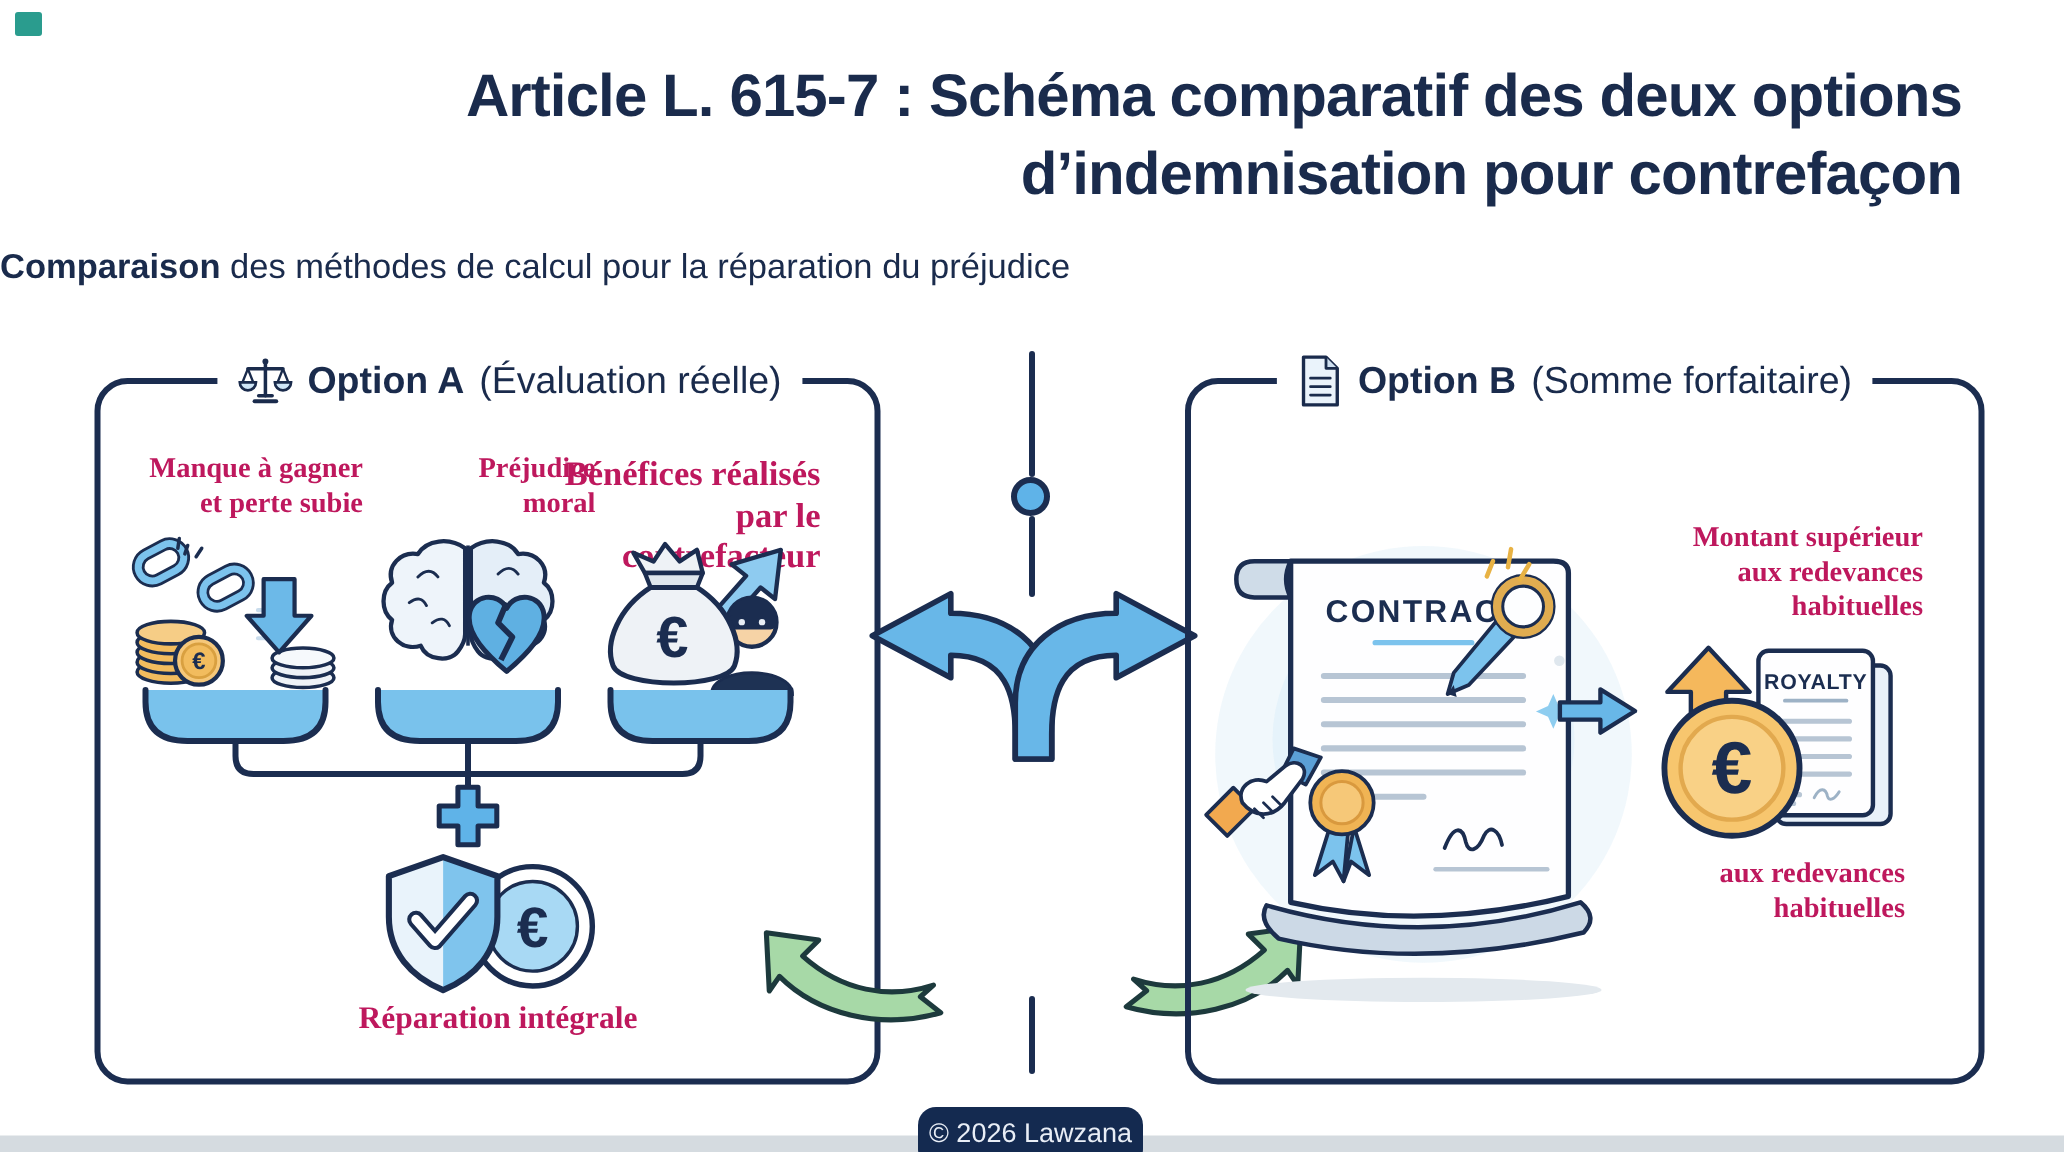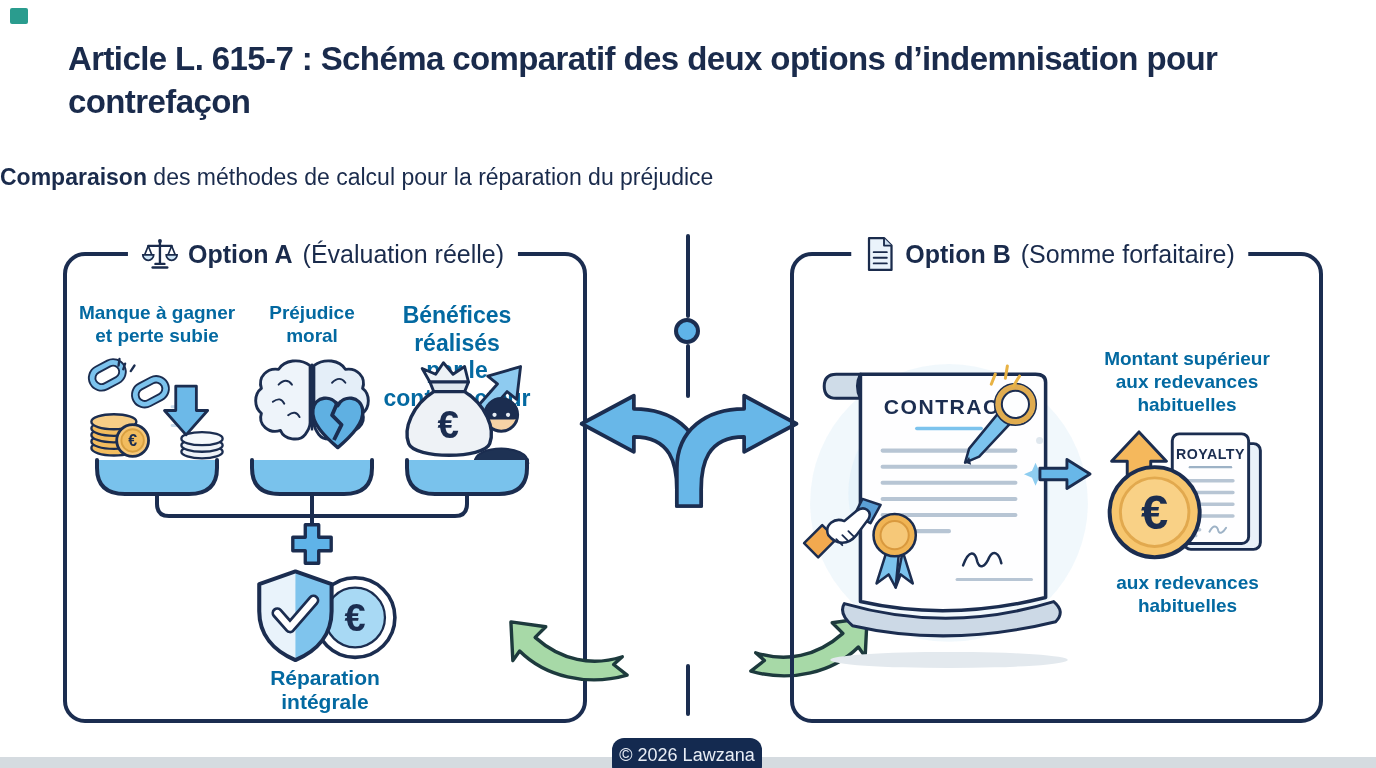--- a/index.html
+++ b/index.html
@@ -1,24 +1,24 @@
 <!DOCTYPE html>
 <html><head>
 <meta charset="utf-8">
 <style>
   html,body{margin:0;padding:0;background:#ffffff;}
   #canvas{
     position:relative;width:1376px;height:768px;overflow:hidden;
     background:#ffffff;font-family:"Liberation Sans",sans-serif;color:#1a2b4c;
   }
   .abs{position:absolute;}
-  .lbl{position:absolute;font-weight:700;color:#0369a1;text-align:center;white-space:pre-line;}
+  .lbl{position:absolute;font-weight:700;color:#be185d;text-align:right;white-space:pre-line;font-family:Liberation Serif, serif;}
   #main-title{
     left:50%;transform:translateX(-50%);top:38px;width:1240px;
-    font-size:33px;line-height:1.3;font-weight:700;text-align:left;letter-spacing:-0.6px;
+    font-size:40px;line-height:1.3;font-weight:700;text-align:right;letter-spacing:-0.6px;
   }
   #subtitle{
     left:0;top:164px;width:100%;font-size:23px;font-weight:400;
   }
   #subtitle b{font-weight:700;}
   .panel{
     position:absolute;border:4px solid #1b2d50;border-radius:22px;background:transparent;
   }
   .panel-header{
     position:absolute;top:235px;height:38px;background:#ffffff;padding:0 14px;
@@ -50,21 +50,21 @@
   <div id="corner-mark"></div>
 
   <div id="main-title" class="abs">Article L. 615-7 : Schéma comparatif des deux options d’indemnisation pour contrefaçon</div>
 
   <div id="subtitle" class="abs">
     <b>Comparaison</b><span> des méthodes de calcul pour la réparation du préjudice</span>
   </div>
 
   <div class="panel" style="left:63px;top:252px;width:516px;height:463px;"></div>
 
-  <div class="panel-header" style="left:323px;">
+  <div class="panel-header" style="left:340px;">
     <span>
       <svg width="36" height="36" viewBox="0 0 40 40">
         <path d="M20,7 V31" stroke="#1a2b4c" stroke-width="2.6" stroke-linecap="round" fill="none"></path>
         <circle cx="20" cy="5.5" r="2.2" fill="#1a2b4c"></circle>
         <path d="M7,11 H33" stroke="#1a2b4c" stroke-width="2.6" stroke-linecap="round" fill="none"></path>
         <path d="M7,11 L3,21 M7,11 L11,21" stroke="#1a2b4c" stroke-width="1.8" fill="none"></path>
         <path d="M1,21 A6,6 0 0 0 13,21 Z" fill="#cfe6f7" stroke="#1a2b4c" stroke-width="2"></path>
         <path d="M33,11 L29,21 M33,11 L37,21" stroke="#1a2b4c" stroke-width="1.8" fill="none"></path>
         <path d="M27,21 A6,6 0 0 0 39,21 Z" fill="#cfe6f7" stroke="#1a2b4c" stroke-width="2"></path>
         <path d="M15,31 H25" stroke="#1a2b4c" stroke-width="2.6" stroke-linecap="round"></path>

